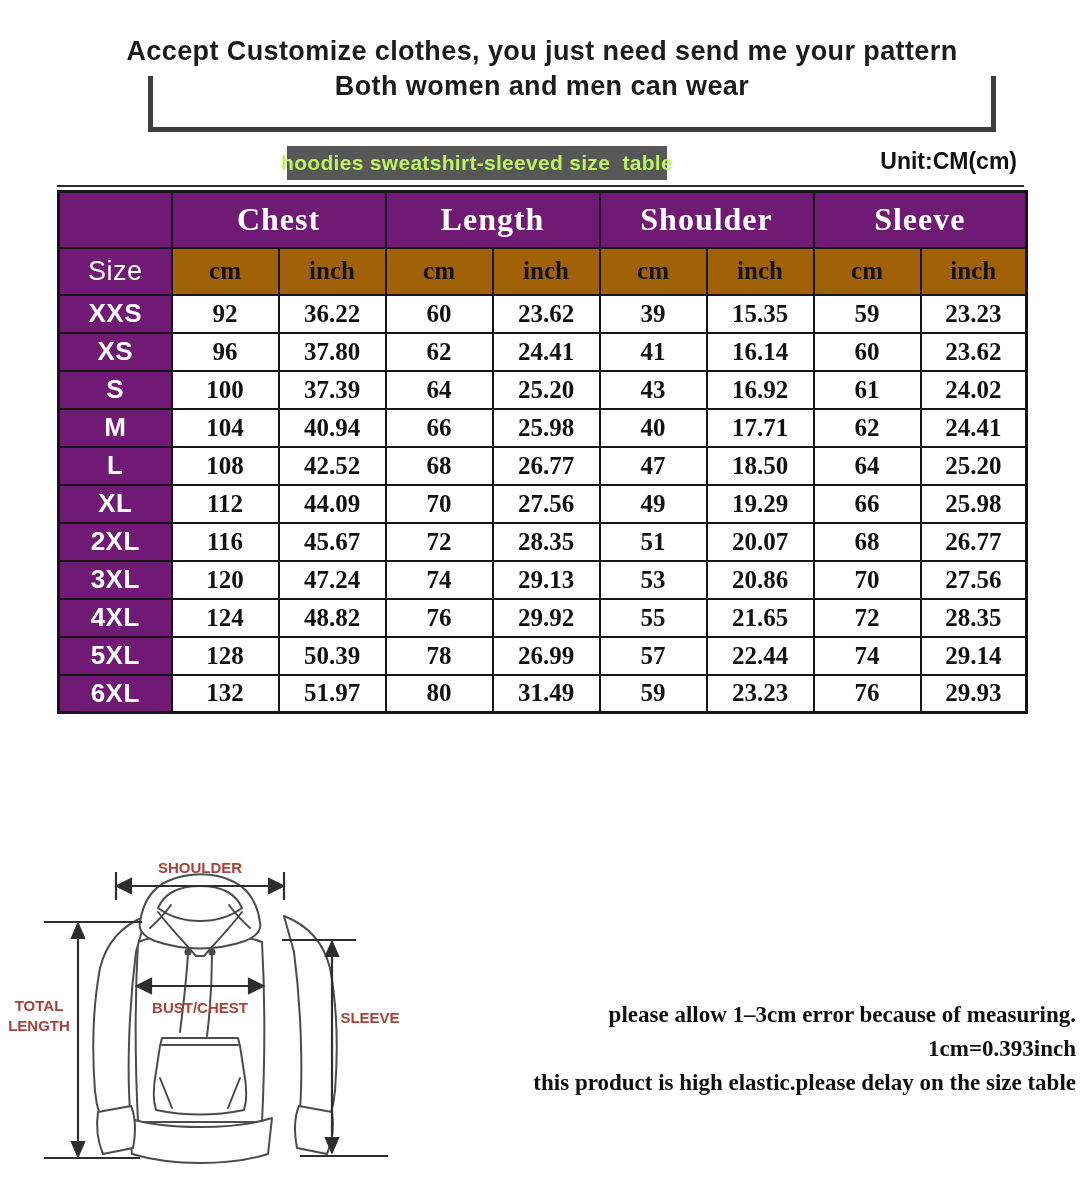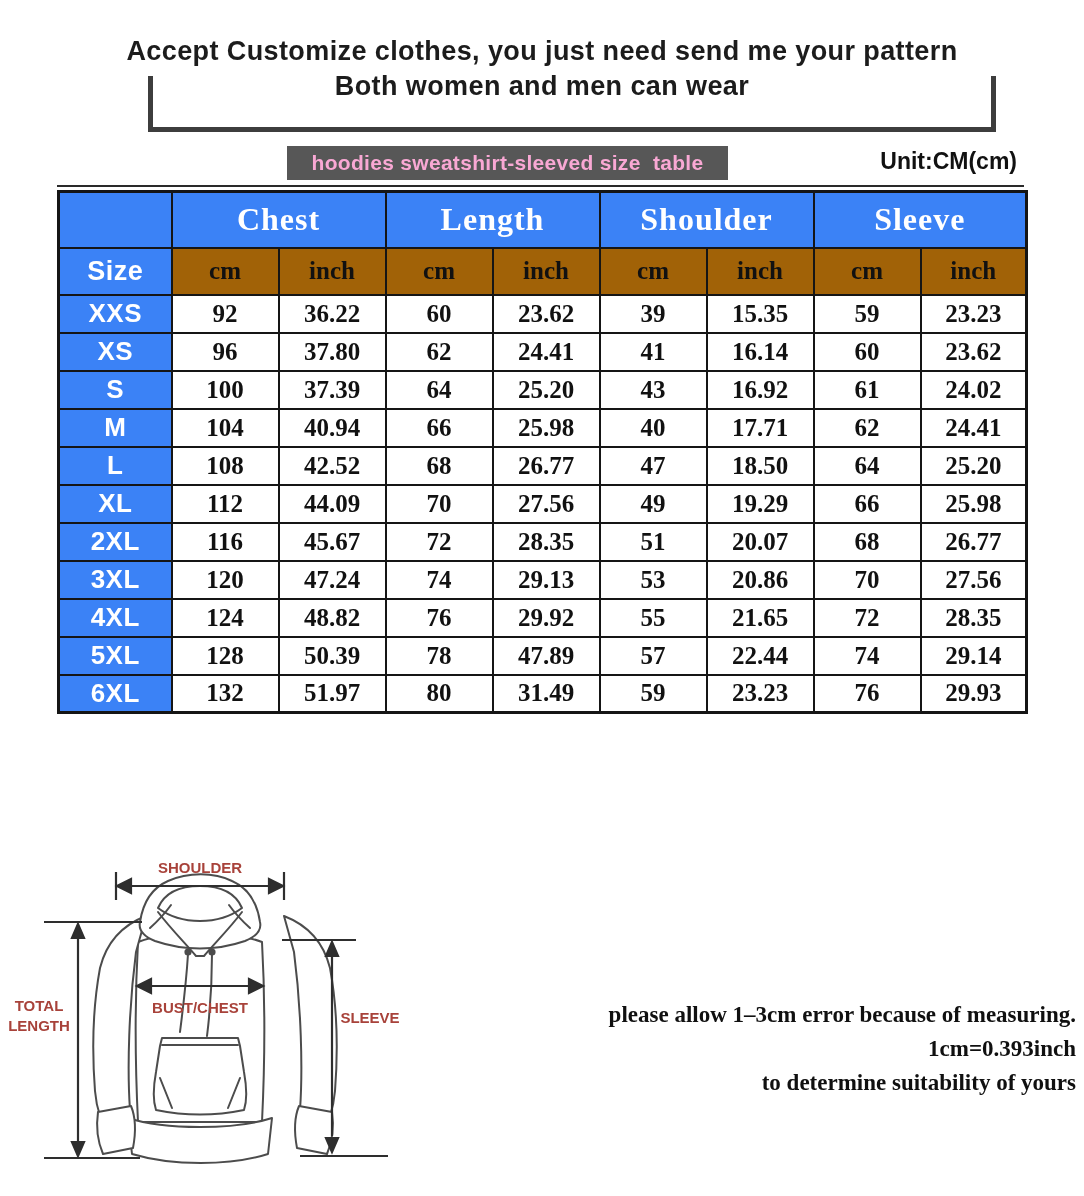--- a/index.html
+++ b/index.html
@@ -11,41 +11,41 @@
   .header-frame{
     position:absolute;left:148px;top:76px;width:838px;height:51px;
     border-left:5px solid #3d3d3d;border-right:5px solid #3d3d3d;border-bottom:5px solid #3d3d3d;
   }
   .header-text{
     position:absolute;left:60px;top:34px;width:964px;text-align:center;
     font-weight:bold;font-size:27px;line-height:35px;color:#1c1c1c;letter-spacing:.4px;
   }
   
   .title-bar{
-    position:absolute;left:287px;top:146px;width:441px;height:34px;background:#575757;
-    color:#f9a8d4;font-weight:bold;font-size:21px;display:flex;align-items:center;justify-content:center;
+    position:absolute;left:287px;top:146px;width:380px;height:34px;background:#575757;
+    color:#bef264;font-weight:bold;font-size:21px;display:flex;align-items:center;justify-content:center;
     white-space:pre;letter-spacing:.3px;
   }
   .unit-label{
     position:absolute;left:845px;top:148px;width:172px;text-align:right;
     font-weight:bold;font-size:23px;color:#111;
   }
   
   .table-topline{position:absolute;left:57px;top:185px;width:967px;height:2px;background:#2a2a2a;}
   table.size{
     position:absolute;left:57px;top:190px;width:967px;table-layout:fixed;
     border-collapse:collapse;border:3px solid #151515;background:#ffffff;
   }
   table.size th,table.size td{border:2px solid #151515;text-align:center;padding:0;overflow:hidden;}
-  .dark{background:#3b82f6;color:#ffffff;}
+  .dark{background:#701a75;color:#ffffff;}
   tr.group-row{height:56px;}
   .group-cell{font-family:"Liberation Serif",serif;font-size:32px;font-weight:bold;letter-spacing:1px;}
   tr.sub-row{height:47px;}
   .sub-cell{font-family:"Liberation Serif",serif;font-size:25px;font-weight:bold;color:#111;background:#a16207;}
-  .size-head{font-size:27px;font-weight:bold;letter-spacing:.5px;}
+  .size-head{font-size:27px;font-weight:normal;letter-spacing:.5px;}
   tbody.size-body tr{height:38px;}
   tbody.size-body th{font-size:26px;font-weight:bold;letter-spacing:.5px;}
   tbody.size-body td{font-family:"Liberation Serif",serif;font-size:25px;font-weight:bold;color:#111;}
   
   .diagram{position:absolute;left:0;top:856px;width:430px;height:340px;}
   .diagram svg{position:absolute;left:0;top:0;}
   .red-label{position:absolute;font-weight:bold;font-size:15px;line-height:20px;text-align:center;}
   
   .notes{
     position:absolute;left:400px;top:998px;width:676px;text-align:right;
@@ -195,21 +195,21 @@
         <td>55</td>
         <td>21.65</td>
         <td>72</td>
         <td>28.35</td>
       </tr>
       <tr>
         <th class="dark">5XL</th>
         <td>128</td>
         <td>50.39</td>
         <td>78</td>
-        <td>47.89</td>
+        <td>26.99</td>
         <td>57</td>
         <td>22.44</td>
         <td>74</td>
         <td>29.14</td>
       </tr>
       <tr>
         <th class="dark">6XL</th>
         <td>132</td>
         <td>51.97</td>
         <td>80</td>
@@ -281,14 +281,14 @@
   </svg>
   <div class="red-label" style="left: 120px; top: 2px; width: 160px; color: rgb(168, 66, 58);">SHOULDER</div>
   <div class="red-label" style="left: 2px; top: 140px; width: 74px; color: rgb(168, 66, 58);">TOTAL LENGTH</div>
   <div class="red-label" style="left: 130px; top: 142px; width: 140px; color: rgb(168, 66, 58);">BUST/CHEST</div>
   <div class="red-label" style="left: 330px; top: 152px; width: 80px; color: rgb(168, 66, 58);">SLEEVE</div>
 </div>
 
 <div class="notes">
   <div>please allow 1–3cm error because of measuring.</div>
   <div>1cm=0.393inch</div>
-  <div>to determine suitability of yours</div>
+  <div>this product is high elastic.please delay on the size table</div>
 </div>
 
 </body></html>

